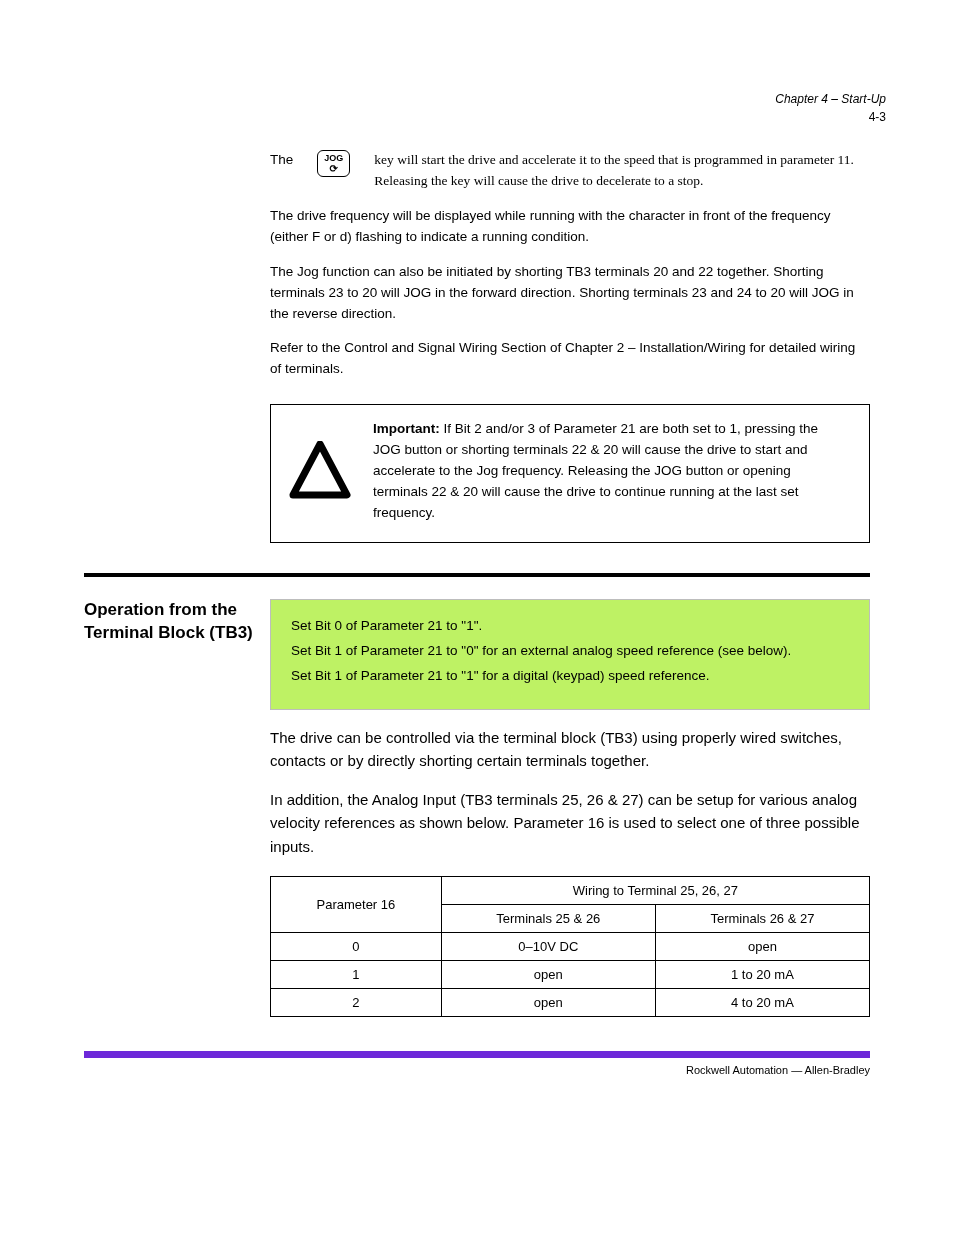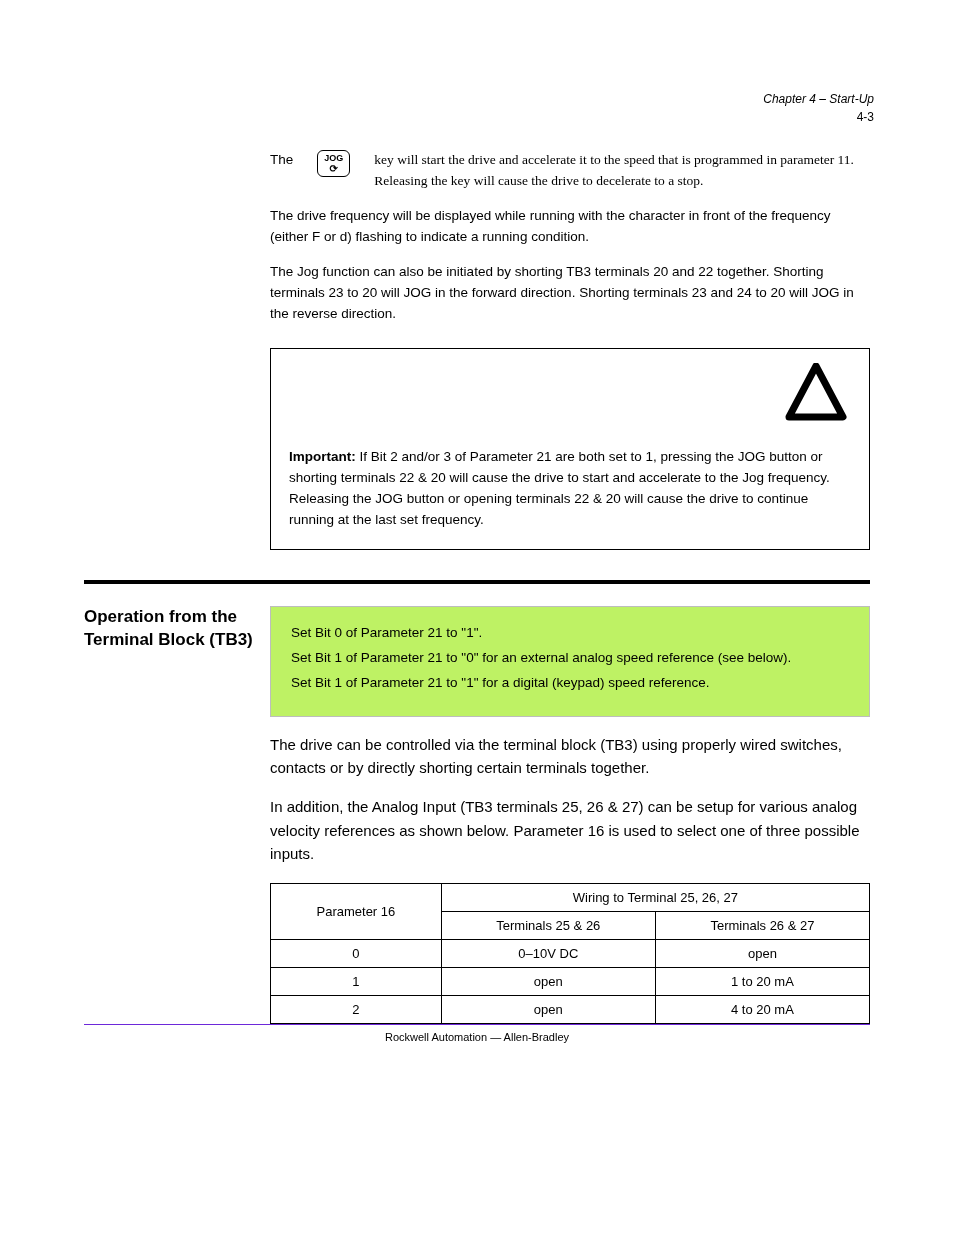--- a/index.html
+++ b/index.html
@@ -5,21 +5,21 @@
   * { box-sizing: border-box; margin: 0; padding: 0; }
   html, body { width: 954px; background: #fff; font-family: Arial, Helvetica, sans-serif; color: #000; }
   .page {
     width: 954px;
     padding: 90px 84px 60px 84px;
     position: relative;
   }
   .header-right {
     position: absolute;
     top: 90px;
-    right: 80px;
+    right: 68px;
     text-align: right;
     font-size: 12px;
     line-height: 1.5;
   }
   .header-right .chap { font-style: italic; }
   .body-col {
     margin-left: 186px;
     margin-top: 60px;
   }
   .para {
@@ -45,22 +45,21 @@
     font-size:10px;
     margin-top:1px;
   }
   .jog-text { flex:1; font-size:13.5px; line-height:1.55;font-family:Liberation Serif, serif; }
   .important-box {
     border:1.3px solid #000;
     margin-top:24px;
     padding:14px 22px 18px 18px;
     display:flex;
     gap:22px;
-    align-items:flex-end;
-    flex-direction:column;
+    align-items:center;
   }
   .tri-wrap { flex:0 0 auto; }
   .tri {
     width:62px; height:58px;
   }
   .important-text { flex:1; font-size:13.5px; line-height:1.55; }
   .important-text .imp-head { font-weight:bold; }
   .hr-heavy {
     border:none;
     border-top:4px solid #000;
@@ -97,24 +96,25 @@
     font-size:13px;
   }
   table.tbl th, table.tbl td {
     border:1.2px solid #000;
     padding:6px 10px;
     text-align:center;
     vertical-align:middle;
   }
   table.tbl th { font-weight:normal; }
   .footer {
-    border-top:1px solid #6d28d9;
+    margin-top:34px;
+    border-top:7px solid #6d28d9;
     padding-top:6px;
     display:flex;
-    justify-content:center;
+    justify-content:flex-end;
     font-size:11px;
     margin-left:-186px;
     width: calc(100% + 186px);
   }
 </style>
 </head>
 <body>
 
 <div class="page">
   <div class="header-right">
@@ -128,20 +128,21 @@
       <span>The </span>
       <span class="jog-key">
         <span class="jlabel">JOG</span>
         <span class="jarrow">⟳</span>
       </span>
       <span class="jog-text"> key will start the drive and accelerate it to the speed that is programmed in parameter 11. Releasing the key will cause the drive to decelerate to a stop.</span>
     </div>
 
     <p class="para">The drive frequency will be displayed while running with the character in front of the frequency (either F or d) flashing to indicate a running condition.</p>
     <p class="para">The Jog function can also be initiated by shorting TB3 terminals 20 and 22 together. Shorting terminals 23 to 20 will JOG in the forward direction. Shorting terminals 23 and 24 to 20 will JOG in the reverse direction.</p>
+    <p class="para">Refer to the Control and Signal Wiring Section of Chapter 2 – Installation/Wiring for detailed wiring of terminals.</p>
 
     <div class="important-box">
       <div class="tri-wrap">
         <svg class="tri" viewBox="0 0 62 58">
           <path d="M31 3 L58 54 L4 54 Z" fill="none" stroke="#000" stroke-width="7" stroke-linejoin="round"></path>
         </svg>
       </div>
       <div class="important-text">
         <span class="imp-head">Important:</span><span> If Bit 2 and/or 3 of Parameter 21 are both set to 1, pressing the JOG button or shorting terminals 22 &amp; 20 will cause the drive to start and accelerate to the Jog frequency. Releasing the JOG button or opening terminals 22 &amp; 20 will cause the drive to continue running at the last set frequency.</span>
       </div>

